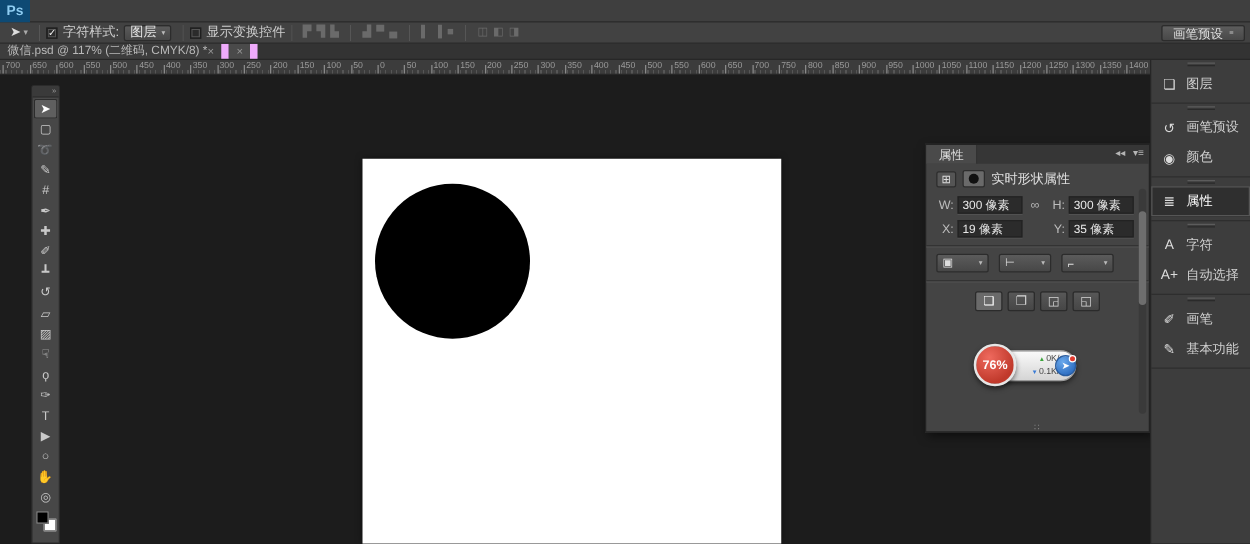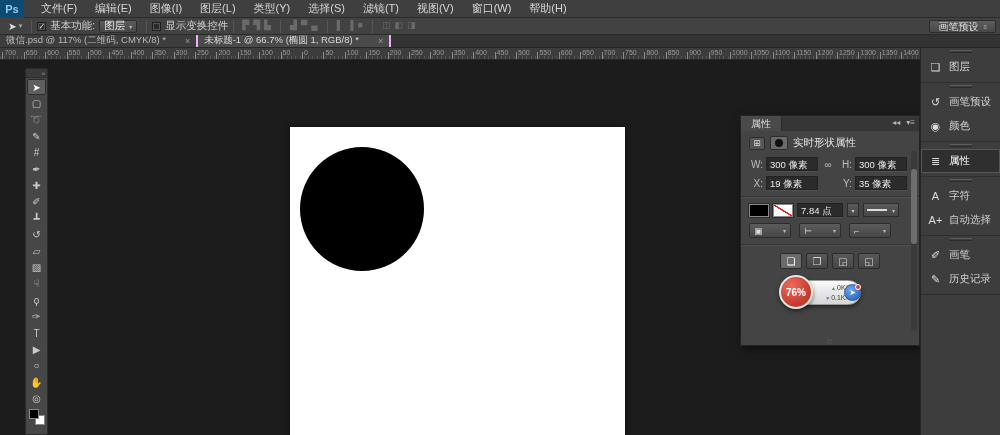--- a/index.html
+++ b/index.html
@@ -18,21 +18,21 @@
   .sep { width:1px; height:13px; background:#2e2e2e; border-right:1px solid #565656; margin:0 5px; }
   .checkbox { width:9px; height:9px; background:#2b2b2b; border:1px solid #1f1f1f; box-shadow:0 0 0 1px #555 inset; margin-right:4px; display:inline-flex; align-items:center; justify-content:center; font-size:8px; color:#eee; }
   .opt-group { display:flex; align-items:center; }
   .dropdown { background:linear-gradient(#5b5b5b,#474747); border:1px solid #2c2c2c; border-radius:2px; padding:0 4px; height:13px; display:inline-flex; align-items:center; gap:4px; margin:0 4px; color:#e2e2e2; }
   .dropdown .arrow { font-size:6px; color:#bbb; }
   .align-icons { display:flex; gap:4px; margin:0 3px; }
   .align-icons span { color:#6a6a6a; font-size:9px; }
   .workspace-btn { position:absolute; right:4px; top:2px; background:linear-gradient(#5d5d5d,#484848); border:1px solid #2c2c2c; border-radius:2px; height:13px; padding:0 8px; display:flex; align-items:center; gap:5px; color:#ddd; font-size:10px; }
 
   .tab-bar { height:13px; background:#333333; display:flex; align-items:flex-end; border-bottom:1px solid #272727; }
-  .doc-tab { height:13px; padding:0 6px; font-size:9.5px; color:#b9b9b9; background:#3d3d3d; border-right:2px solid #f0abfc; display:flex; align-items:center; gap:19px; white-space:nowrap; }
+  .doc-tab { height:13px; padding:0 6px; font-size:9.5px; color:#b9b9b9; background:#3d3d3d; border-right:6px solid #f0abfc; display:flex; align-items:center; gap:0; white-space:nowrap; }
   .doc-tab.active { background:#4a4a4a; color:#d9d9d9; }
   .doc-tab .close { font-size:9px; color:#9a9a9a; }
 
   
   .ruler { position:relative; height:12px; width:920px; background:#3c3c3c; border-bottom:1px solid #262626; overflow:hidden; }
   .ruler .minor { position:absolute; left:0; right:0; bottom:0; height:3px;
      background:repeating-linear-gradient(90deg,#6b6b6b 0,#6b6b6b 1px,transparent 1px,transparent 4.28px); opacity:.55; }
   .tick { position:absolute; bottom:0; width:1px; height:7px; background:#8a8a8a; }
   .tick-label { position:absolute; top:1px; font-size:7px; color:#9a9a9a; transform:translateX(2px); }
 
@@ -108,43 +108,31 @@
   .ball-app { position:absolute; right:4px; top:9px; width:17px; height:17px; border-radius:50%;
      background:radial-gradient(circle at 35% 30%, #6aa9ec, #2f6fc2 75%); border:1px solid #2a5da0;
      color:#fff; font-size:8px; display:flex; align-items:center; justify-content:center; }
   .ball-app .dot { position:absolute; right:-1px; top:-1px; width:6px; height:6px; border-radius:50%; background:#e03a2f; border:1px solid #fff; }
 </style>
 </head>
 <body>
 
 <div class="menu-bar">
   <div class="ps-logo">Ps</div>
-  <div class="menu-items" id="menu-items">
-      <span class="menu-item">文件(F)</span>
-      <span class="menu-item">编辑(E)</span>
-      <span class="menu-item">图像(I)</span>
-      <span class="menu-item">图层(L)</span>
-      <span class="menu-item">类型(Y)</span>
-      <span class="menu-item">选择(S)</span>
-      <span class="menu-item">滤镜(T)</span>
-      <span class="menu-item">视图(V)</span>
-      <span class="menu-item">窗口(W)</span>
-      <span class="menu-item">帮助(H)</span>
-    </div>
 </div>
 
 <div class="options-bar">
   <div class="tool-preset">
     <span>➤</span>
     <span class="arrow">▾</span>
   </div>
   <div class="sep"></div>
   <div class="opt-group">
     <span class="checkbox">✓</span>
-    <span>基本功能:</span>
+    <span>字符样式:</span>
     <span class="dropdown">
       <span>图层</span>
       <span class="arrow">▾</span>
     </span>
   </div>
   <div class="sep"></div>
   <div class="opt-group">
     <span class="checkbox"></span>
     <span>显示变换控件</span>
   </div>
@@ -171,21 +159,20 @@
     <span class="arrow" style="font-size:6px;color:#bbb;">≡</span>
   </div>
 </div>
 
 <div class="tab-bar" id="tab-bar">
     <div class="doc-tab">
       <span>微信.psd @ 117% (二维码, CMYK/8) *</span>
       <span class="close">×</span>
     </div>
     <div class="doc-tab active">
-      <span>未标题-1 @ 66.7% (椭圆 1, RGB/8) *</span>
       <span class="close">×</span>
     </div>
   </div>
 
 <div class="ruler" id="ruler">
   <div class="minor"></div>
 <div class="tick" style="left: 2.4px;"></div>
     <span class="tick-label" style="left: 2.4px;">700</span>
     <div class="tick" style="left: 23.8px;"></div>
     <span class="tick-label" style="left: 23.8px;">650</span>
@@ -336,30 +323,20 @@
       <div class="dim-row">
         <span class="dim-label">X:</span>
         <span class="field">19 像素</span>
         <span class="link-icon"></span>
         <span class="dim-label">Y:</span>
         <span class="field">35 像素</span>
       </div>
 
       <div class="props-divider"></div>
 
-      <div class="fill-row">
-        <span class="fill-swatch"></span>
-        <span class="stroke-swatch"></span>
-        <span class="field stroke-width-field">7.84 点</span>
-        <span class="spin-btn">▾</span>
-        <span class="stroke-style-btn">
-          <span class="stroke-line"></span>
-          <span class="arrow">▾</span>
-        </span>
-      </div>
 
       <div class="combo-row" id="combo-row">
           <span class="combo-btn">
             <span>▣</span>
             <span class="arrow">▾</span>
           </span>
           <span class="combo-btn">
             <span>⊢</span>
             <span class="arrow">▾</span>
           </span>
@@ -448,16 +425,16 @@
     <div class="dock-handle">
       <i></i>
     </div>
     <div class="dock-group">
       <div class="dock-item">
         <span class="d-icon">✐</span>
         <span>画笔</span>
       </div>
       <div class="dock-item">
         <span class="d-icon">✎</span>
-        <span>历史记录</span>
+        <span>基本功能</span>
       </div>
     </div>
   </div>
 
 </body></html>

